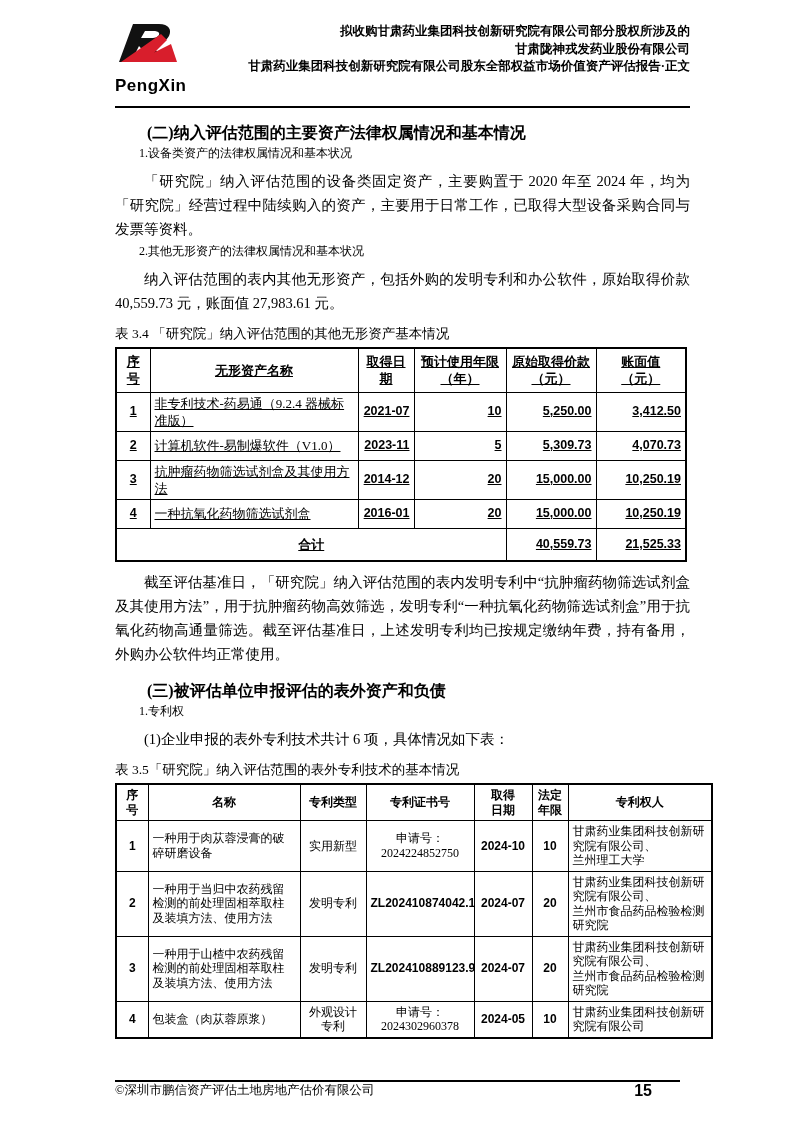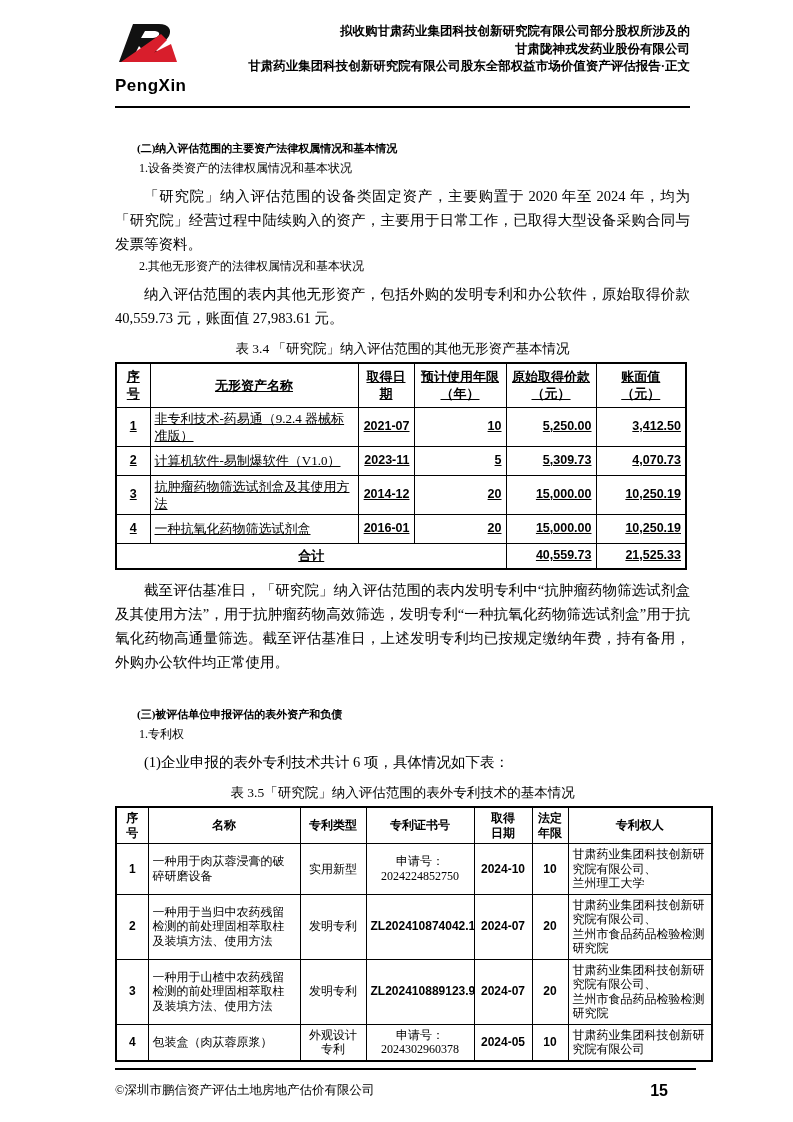--- a/index.html
+++ b/index.html
@@ -15,46 +15,46 @@
     padding:20px 103px 0 115px;
   }
   
   .hdr { display:flex; justify-content:space-between; align-items:flex-start;
          border-bottom:2px solid #000; padding-bottom:10px; min-height:68px; }
   .logo-box { width:86px; padding-top:2px; }
   .logo-word { font-family:"Liberation Sans", sans-serif; font-weight:bold; 
                font-size:17px; letter-spacing:.5px; margin-top:-2px; }
   .hdr-lines { text-align:right; font-weight:bold; font-size:12.5px; line-height:17.5px; padding-top:3px; }
   
-  .h-bold  { font-size:11px; font-weight:bold; text-indent:2em; margin-top:30px; line-height:20px; }
+  .h-bold  { font-size:16px; font-weight:bold; text-indent:2em; margin-top:15px; line-height:20px; }
   .h-plain { font-size:12px; text-indent:2em; margin-top:0; line-height:20px; }
   .para    { font-size:14.5px; line-height:24px; text-align:justify; text-indent:2em; margin-top:6px; }
   .para-tight { margin-top:8px; }
   
-  .tbl-caption { text-align:center; font-size:13.5px; margin-top:10px; margin-bottom:4px; font-weight:500; }
+  .tbl-caption { font-size:13.5px; margin-top:10px; margin-bottom:4px; font-weight:500; }
   table { border-collapse:collapse; border:2px solid #000; table-layout:fixed; }
   td { border:1px solid #000; vertical-align:middle; padding:2px 4px; font-size:13px; line-height:17px; }
   .t34 { width:570px;text-decoration:underline; }
   .t34 td.hd { font-weight:bold; text-align:center; height:44px; }
   .t34 td.c  { text-align:center; }
   .t34 td.l  { text-align:left; padding-left:4px; }
   .t34 td.r  { text-align:right; padding-right:4px; }
   .t34 tr.data td { height:29px; }
-  .t34 tr.total td { height:26px; border-top:1.5px solid #000; }
+  .t34 tr.total td { height:33px; border-top:1.5px solid #000; }
   .num { font-family:"Liberation Sans", sans-serif; font-weight:bold; font-size:12.5px; }
   .t35 { width:596px; }
   .t35 td { font-size:12px; line-height:14.5px; padding:3px 4px; }
   .t35 td.hd { font-weight:bold; text-align:center; height:36px; }
   .t35 td.c  { text-align:center; }
   .t35 td.l  { text-align:left; }
   .prewrap { white-space:pre-line; }
   .total-label { font-weight:bold; text-align:center; }
   
-  .ftr { position:absolute; left:115px; right:97px; bottom:22px;
-         border-top:2px solid #000; padding-top:12px;
+  .ftr { position:absolute; left:115px; right:113px; bottom:22px;
+         border-top:2px solid #000; 
          display:flex; justify-content:space-between; font-size:12.5px; }
   .ftr .pageno { font-family:"Liberation Sans", sans-serif; font-weight:bold; padding-right:28px; font-size:16px; }
 </style>
 </head>
 <body>
 
 <div class="page">
 
   <div class="hdr">
     <div class="logo-box">

